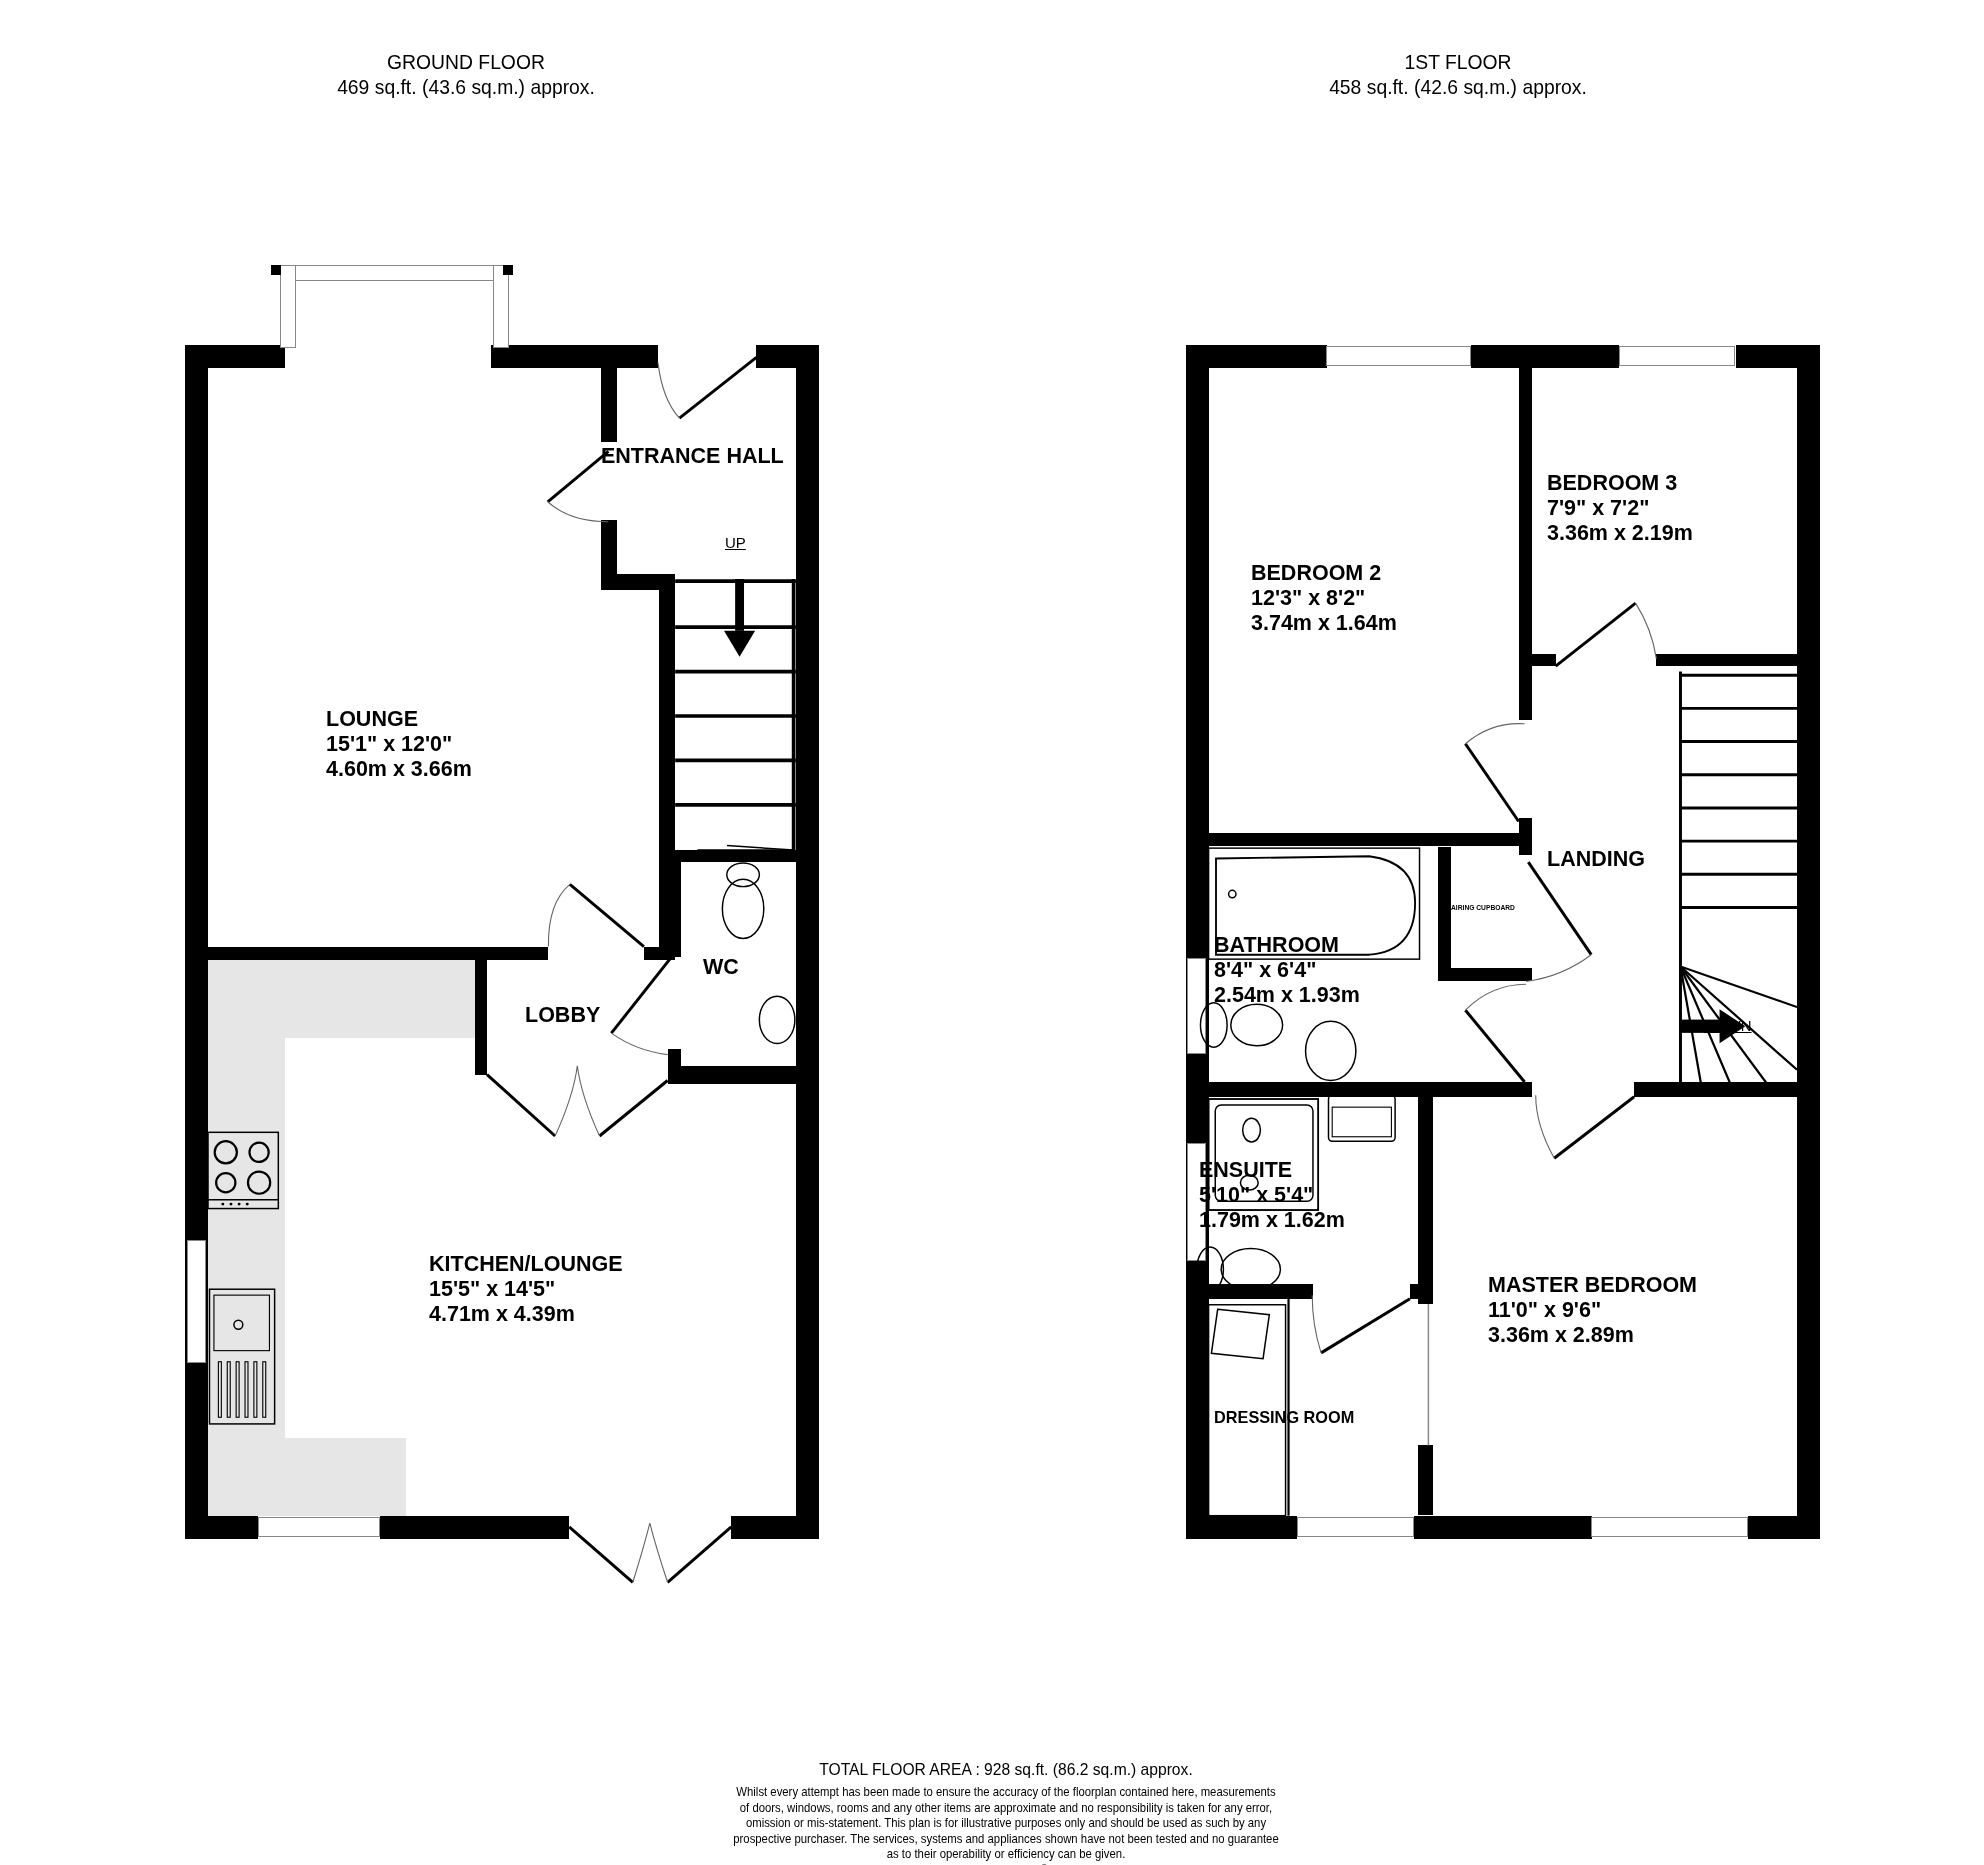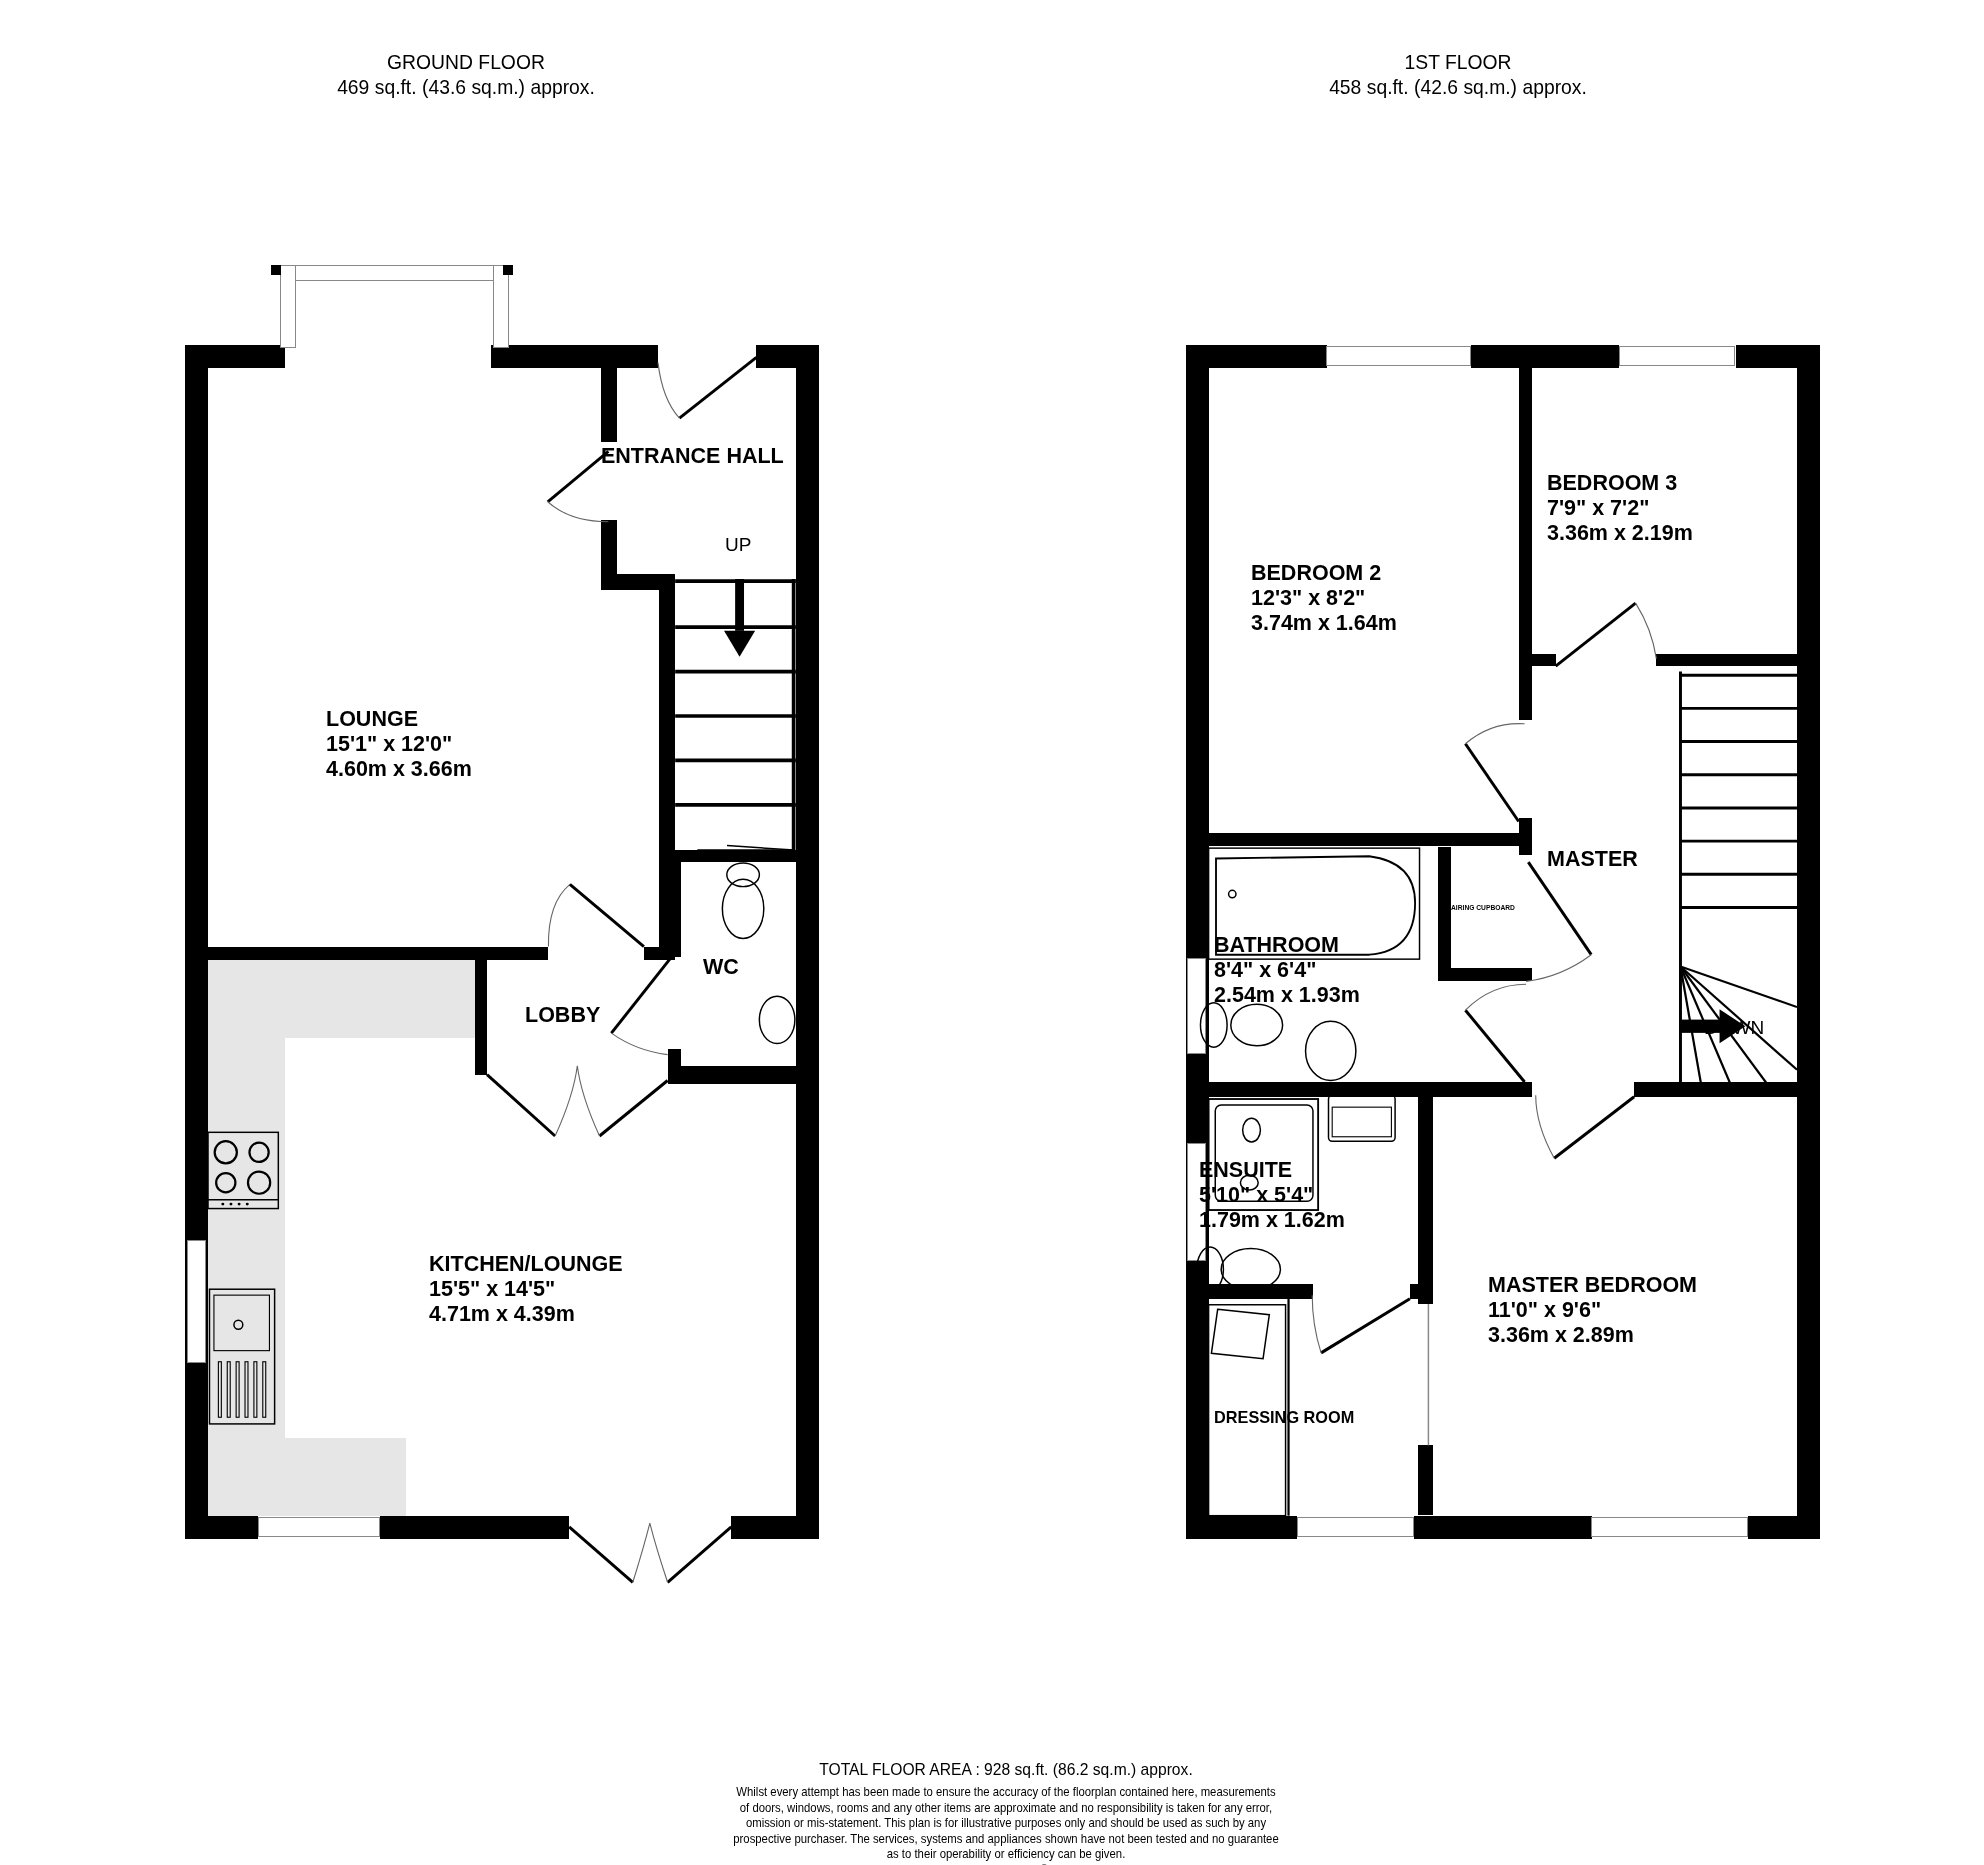--- a/index.html
+++ b/index.html
@@ -3,21 +3,21 @@
 <meta charset="utf-8">
 <style>
   html, body { margin:0; padding:0; background:#ffffff; }
   body { width:1985px; height:1865px; position:relative; overflow:hidden; font-family:"Liberation Sans", sans-serif; color:#000; }
   .abs { position:absolute; }
   .wall { position:absolute; background:#000; }
   .win { position:absolute; background:#fff; border:1.5px solid #888; box-sizing:border-box; }
   .counter { position:absolute; background:#e6e6e6; }
   .heading { position:absolute; text-align:center; font-size:21px; line-height:25px; transform:scaleX(0.92); }
   .label { position:absolute; font-weight:bold; font-size:21.5px; line-height:25px; white-space:nowrap; }
-  .small { position:absolute; font-size:19px; white-space:nowrap; }
+  .small { position:absolute; font-size:15px; white-space:nowrap;text-decoration:underline; }
   .tiny { position:absolute; font-size:6.7px; font-weight:bold; white-space:nowrap; }
   .footer { position:absolute; text-align:center; font-size:12.6px; line-height:15.5px; }
   svg.overlay { position:absolute; left:0; top:0; }
 </style>
 </head>
 <body>
 
 <div class="heading" style="left:281px; top:49px; width:370px;">
   <div>GROUND FLOOR</div>
   <div>469 sq.ft. (43.6 sq.m.) approx.</div>
@@ -262,21 +262,21 @@
   <div class="label" style="left:1251px; top:561px; width:237px;">
     <div>BEDROOM 2</div>
     <div>12'3"  x 8'2"</div>
     <div>3.74m  x 1.64m</div>
   </div>
   <div class="label" style="left:1547px; top:471px; width:222px;">
     <div>BEDROOM 3</div>
     <div>7'9"  x 7'2"</div>
     <div>3.36m  x 2.19m</div>
   </div>
-  <div class="label" style="left:1547px; top:847px; width:133px;">MASTER</div>
+  <div class="label" style="left:1547px; top:847px; width:133px;">LANDING</div>
   <div class="tiny" style="left:1451px; top:904px;">AIRING CUPBOARD</div>
   <div class="label" style="left:1214px; top:933px; width:215px;">
     <div>BATHROOM</div>
     <div>8'4"  x 6'4"</div>
     <div>2.54m  x 1.93m</div>
   </div>
   <div class="label" style="left:1199px; top:1158px; width:215px;">
     <div>ENSUITE</div>
     <div>5'10"  x 5'4"</div>
     <div>1.79m  x 1.62m</div>

